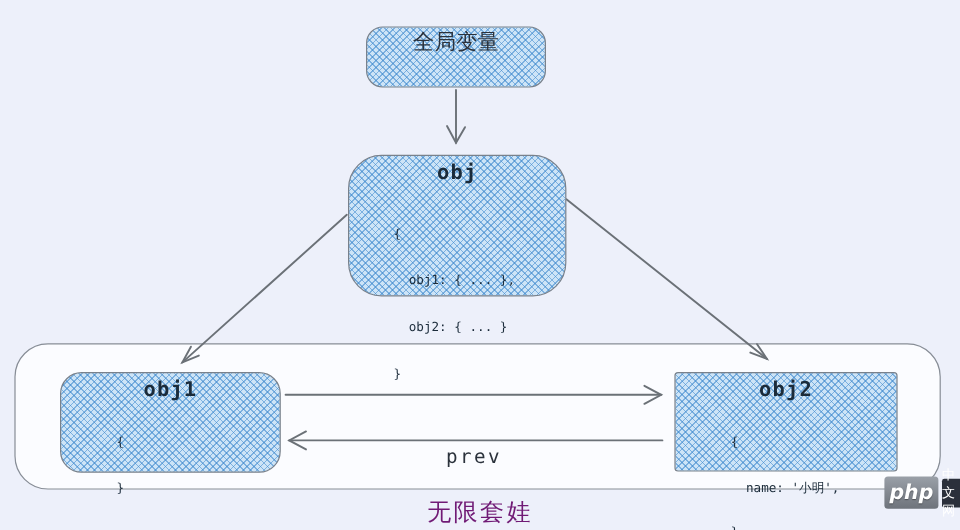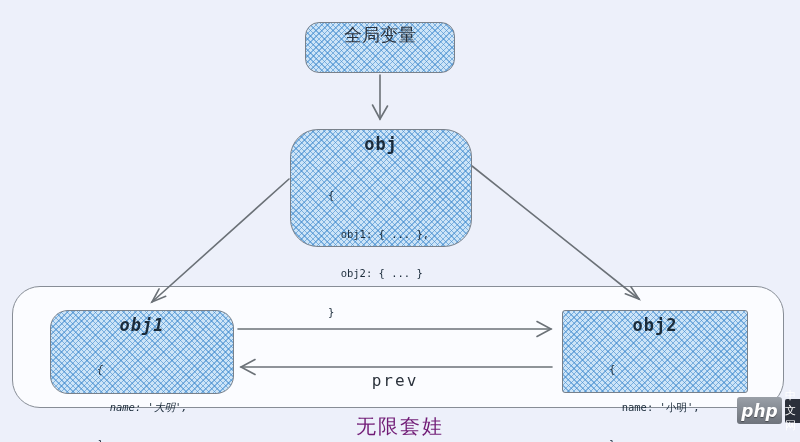--- a/index.html
+++ b/index.html
@@ -17,21 +17,21 @@
       repeating-linear-gradient(135deg, rgba(58,134,204,.55) 0 1px, transparent 1px 4px);
     border:1.6px solid #79818b;
     box-sizing:border-box;
     color:#1b2b3a;
     z-index:3;
   }
   .node-global{left:305px;top:22px;width:150px;height:51px;border-radius:14px;
     display:flex;align-items:flex-start;justify-content:center;
     font-size:18px;color:#2b323c;}
   .node-obj{left:290px;top:129px;width:182px;height:118px;border-radius:28px;}
-  .node-obj1{left:50px;top:310px;width:184px;height:84px;border-radius:18px;font-style:italic;}
+  .node-obj1{left:50px;top:310px;width:184px;height:84px;border-radius:18px;}
   .node-obj2{left:562px;top:310px;width:186px;height:83px;border-radius:3px;}
   .ntitle{
     text-align:center;font-family:"DejaVu Sans Mono",monospace;
     font-weight:bold;font-size:17px;margin-top:4px;letter-spacing:1px;
   }
   .code{
     font-family:"DejaVu Sans Mono",monospace;font-size:10.5px;line-height:13px;
     margin:0;white-space:pre;
   }
   .node-obj .code{margin-top:9px;padding-left:37px;}
@@ -122,21 +122,20 @@
       <div>  obj1: { ... },</div>
       <div>  obj2: { ... }</div>
       <div>}</div>
     </div>
   </div>
 
   <div class="node node-obj1">
     <div class="ntitle">obj1</div>
     <div class="code">
       <div>{</div>
-      <div>  name: '大明',</div>
       <div>}</div>
     </div>
   </div>
 
   <div class="node node-obj2">
     <div class="ntitle">obj2</div>
     <div class="code">
       <div>{</div>
       <div>  name: '小明',</div>
       <div>}</div>

